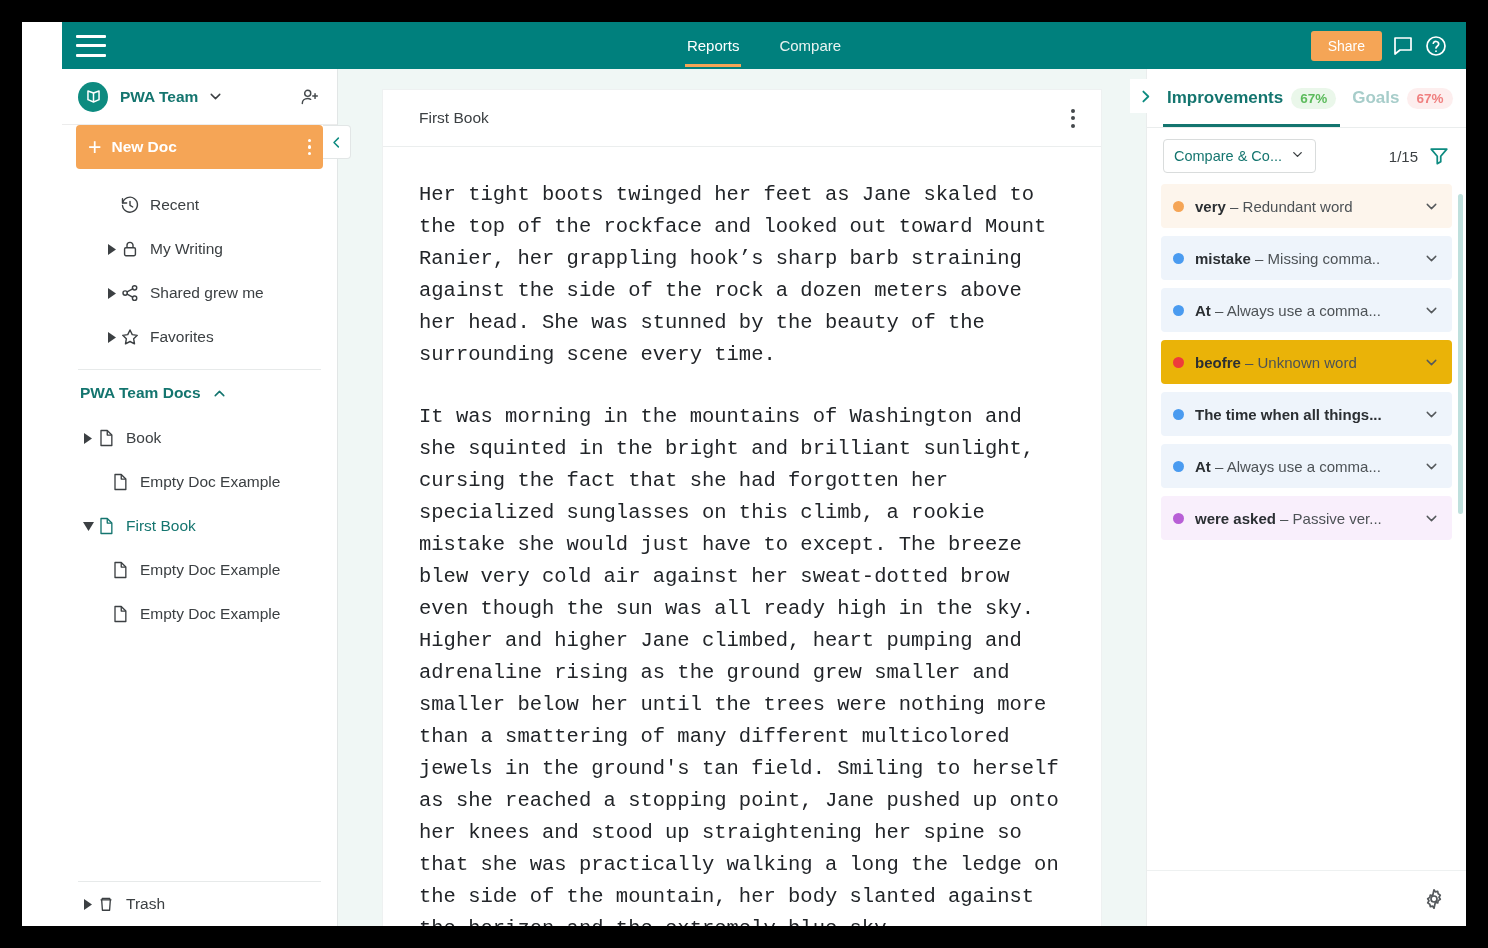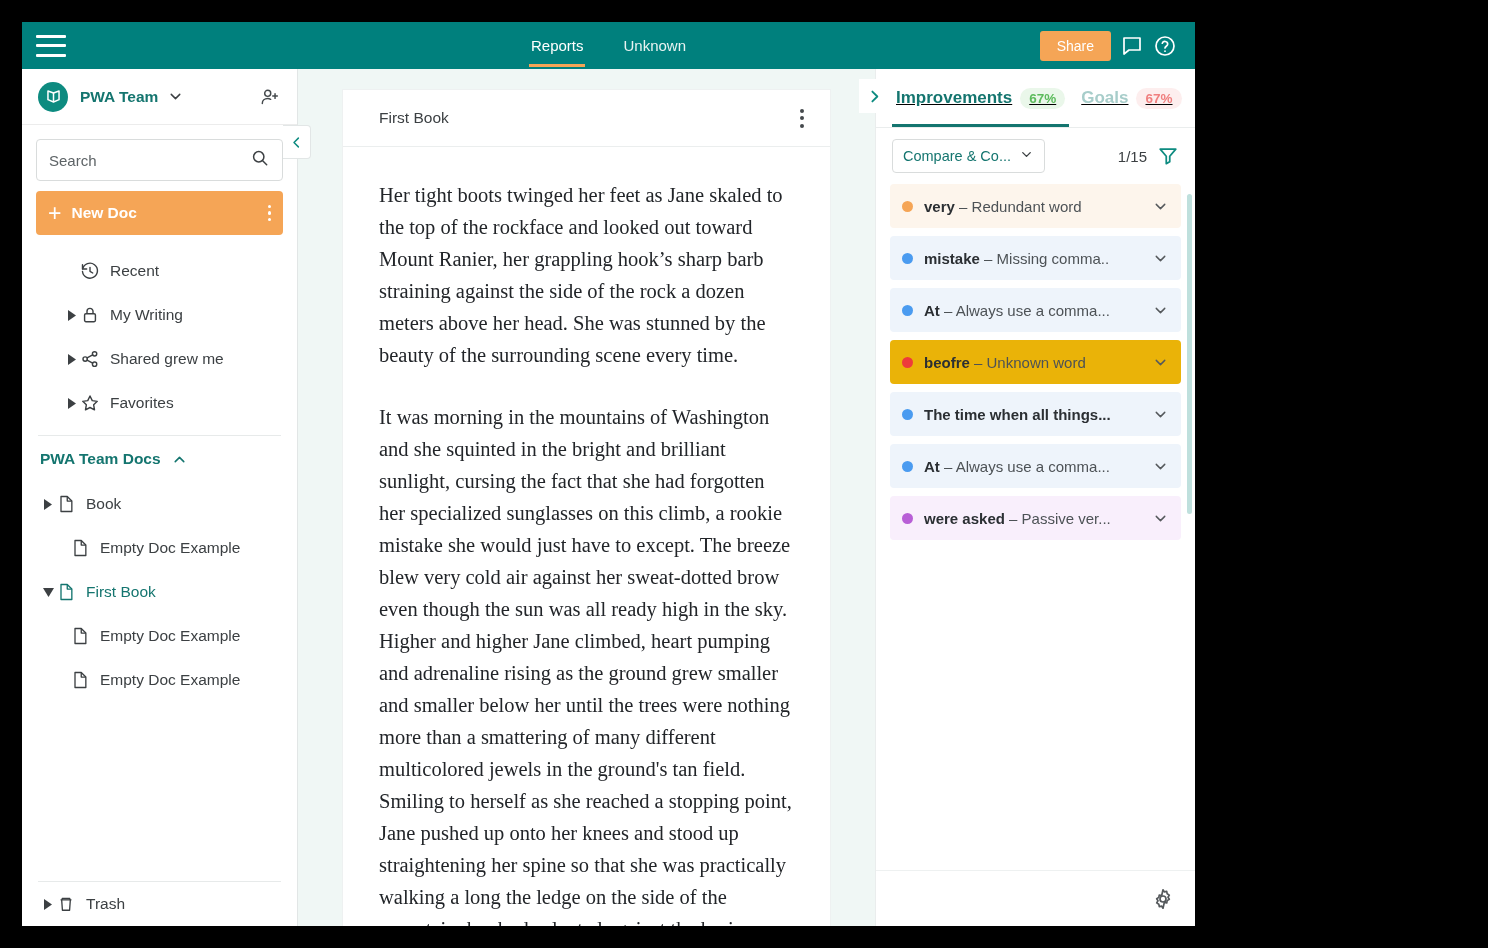--- a/index.html
+++ b/index.html
@@ -5,25 +5,26 @@
   * { box-sizing: border-box; margin: 0; padding: 0; }
   html, body {
     width: 1488px; height: 948px;
     background: #000;
     font-family: "Liberation Sans", sans-serif;
     overflow: hidden;
   }
   #app {
     position: absolute;
     left: 22px; top: 22px;
-    width: 1173px; height: 904px;
+    width: 1444px; height: 904px;
     background: #fff;
     overflow: hidden;
     display: flex;
     flex-direction: column;
+    padding-left: 40px;
   }
 
   
   .topbar {
     height: 47px;
     background: #00807d;
     display: flex;
     align-items: center;
     position: relative;
     flex: 0 0 47px;
@@ -163,40 +164,40 @@
   }
   .doc-head {
     height: 57px; flex: 0 0 57px; border-bottom: 1px solid #ebeeee;
     display: flex; align-items: center; padding: 0 26px 0 36px;
   }
   .doc-title { font-size: 15.5px; color: #3c4043; }
   .doc-kebab { margin-left: auto; display:flex; flex-direction:column; gap:3.5px; cursor:pointer; }
   .doc-kebab i { width:4px; height:4px; border-radius:50%; background:#44494c; display:block; }
   .doc-body {
     padding: 32px 36px 40px; overflow: hidden; flex: 1;
-    font-family: Liberation Serif, serif;
+    font-family: Liberation Mono, monospace;
     font-size: 20.5px; line-height: 32px; color: #222529;
   }
   .doc-body p + p { margin-top: 30px; }
 
   
   .panel-open {
     position: absolute; right: -14px; top: 10px;
     width: 30px; height: 34px; background: #fff;
     display: flex; align-items: center; justify-content: center;
     color: #0d8b80; cursor: pointer; z-index: 6;
   }
 
   
   .rpanel {
     width: 320px; flex: 0 0 320px; background: #fff;
     border-left: 1px solid #eaeded;
     display: flex; flex-direction: column; position: relative;
   }
-  .rtabs { display: flex; align-items: center; padding: 0 16px; height: 58px; gap: 8px; text-decoration: underline; }
+  .rtabs { display: flex; align-items: center; padding: 0 16px; height: 58px; gap: 8px; }
   .rtab {
     display: flex; align-items: center; gap: 8px; height: 58px;
     cursor: pointer; position: relative; padding: 0 4px;
   }
   .rtab .t { font-size: 17px; font-weight: 600; }
   .rtab.active .t { color: #14756f; }
   .rtab.inactive .t { color: #a7cdca; }
   .rtab.active::after {
     content:""; position:absolute; left:0; right:0; bottom:0;
     height: 3px; background: #14756f;
@@ -246,21 +247,21 @@
 <div id="app">
 
   <div class="topbar">
     <div class="hamburger">
       <i></i>
         <i></i>
         <i></i>
     </div>
     <nav class="topnav">
       <a class="active">Reports</a>
-      <a>Unknown</a>
+      <a>Compare</a>
     </nav>
     <div class="topright">
       <button class="share-btn">Share</button>
       <span class="ticon">
         <svg width="24" height="24" viewBox="0 0 24 24" fill="none" stroke="#fff" stroke-width="1.7">
           <path d="M4 4h16v12H9l-5 4z" stroke-linejoin="round"></path>
         </svg>
       </span>
       <span class="ticon">
         <svg width="24" height="24" viewBox="0 0 24 24" fill="none" stroke="#fff" stroke-width="1.7">
@@ -291,31 +292,20 @@
         </span>
         <span class="adduser">
           <svg width="22" height="22" viewBox="0 0 24 24" fill="none" stroke="currentColor" stroke-width="1.6">
             <circle cx="9.5" cy="8" r="3.3"></circle>
             <path d="M3.6 19c0-3.2 2.6-5.3 5.9-5.3 1.2 0 2.3.3 3.2.8" stroke-linecap="round"></path>
             <path d="M17.5 8.5v5M15 11h5" stroke-linecap="round"></path>
           </svg>
         </span>
       </div>
 
-      <div class="search-wrap">
-        <div class="search-box">
-          <input type="text" placeholder="Search" style="">
-          <span>
-            <svg width="20" height="20" viewBox="0 0 24 24" fill="none" stroke="#3c4043" stroke-width="1.8">
-              <circle cx="10.5" cy="10.5" r="6.2"></circle>
-                <path d="M15.2 15.2 20 20" stroke-linecap="round"></path>
-            </svg>
-          </span>
-        </div>
-      </div>
 
       <div class="newdoc-wrap">
         <div class="newdoc">
           <span class="plus">+</span>
           <span class="lbl">New Doc</span>
           <span class="kebab">
               <i></i>
               <i></i>
               <i></i>
             </span>

